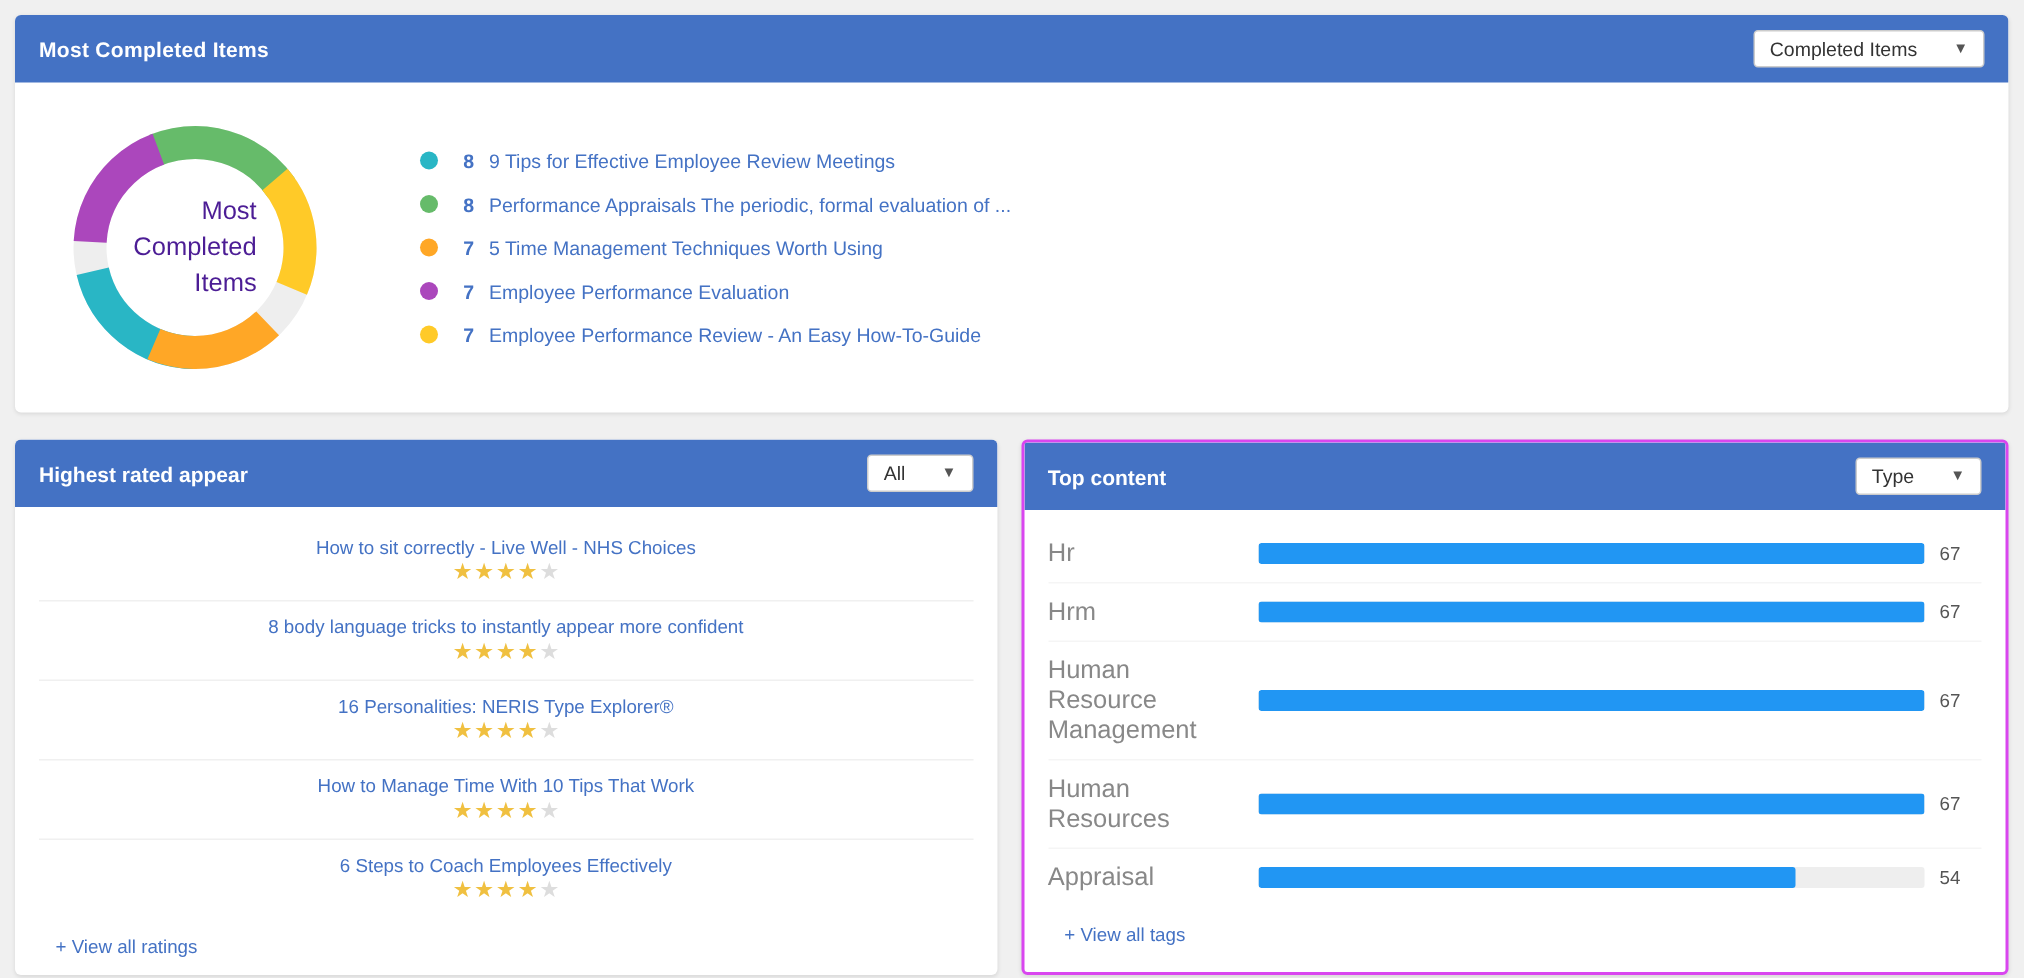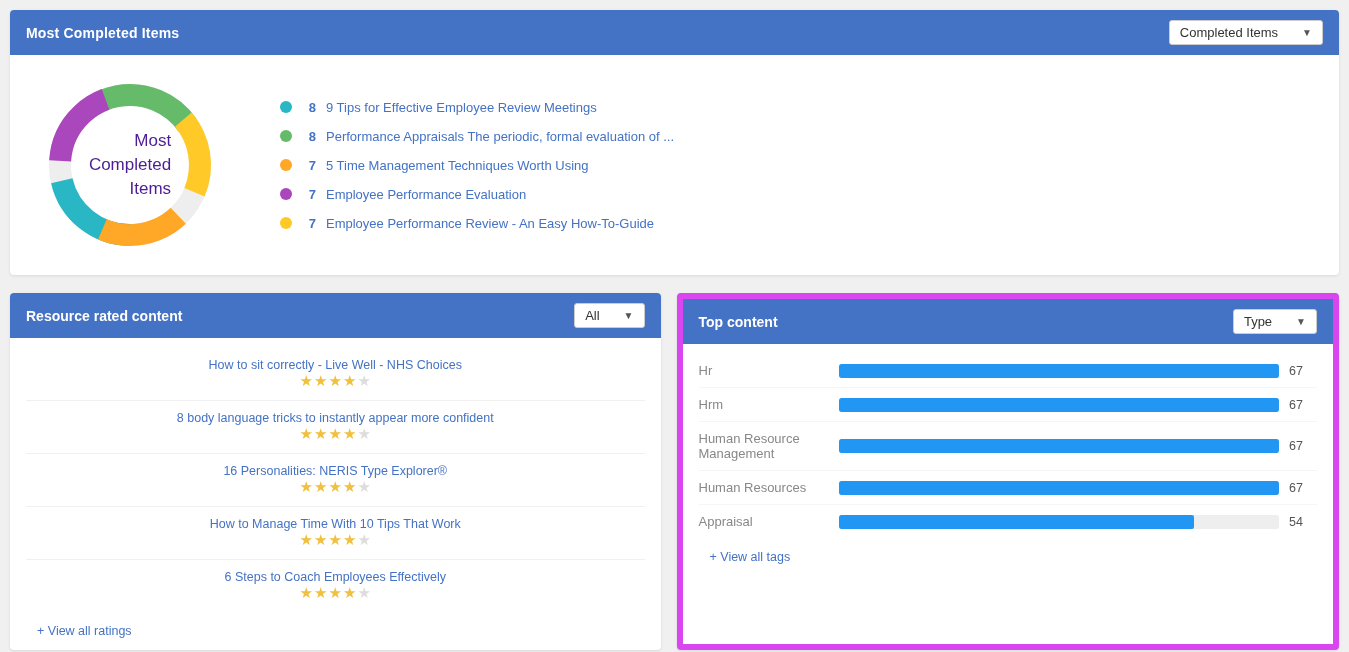--- a/index.html
+++ b/index.html
@@ -112,21 +112,21 @@
       gap: 16px;
     }
     .bottom-card {
       flex: 1;
       background: #fff;
       border-radius: 4px;
       box-shadow: 0 1px 3px rgba(0,0,0,0.1);
       overflow: hidden;
     }
     .bottom-card.highlighted {
-      border: 6px solid #d946ef;
+      border: 2px solid #d946ef;
     }
     .bottom-card-header {
       background: #4472C4;
       color: #fff;
       padding: 10px 16px;
       display: flex;
       align-items: center;
       justify-content: space-between;
     }
     .bottom-card-header h2 {
@@ -177,21 +177,21 @@
       display: flex;
       align-items: center;
       padding: 9px 0;
       gap: 10px;
       border-bottom: 1px solid #f5f5f5;
     }
     .bar-item:last-of-type { border-bottom: none; }
     .bar-label {
       width: 130px;
       flex-shrink: 0;
-      font-size: 13px;
+      font-size: 17px;
       color: #888;
     }
     .bar-track {
       flex: 1;
       height: 14px;
       background: #eee;
       border-radius: 2px;
       overflow: hidden;
     }
     .bar-fill {
@@ -259,21 +259,21 @@
           <a class="legend-label">Employee Performance Review - An Easy How-To-Guide</a>
         </li>
       </ul>
   </div>
 </div>
 
 <div class="bottom-row">
 
   <div class="bottom-card">
     <div class="bottom-card-header">
-      <h2>Resource rated content</h2>
+      <h2>Highest rated appear</h2>
       <button class="dropdown-btn">
         <span>All</span>
         <span class="arrow">▼</span>
       </button>
     </div>
     <div class="bottom-card-body" id="rated-list">
     <div class="rated-item">
           <a class="rated-link">How to sit correctly - Live Well - NHS Choices</a>
           <div class="stars">
             <span class="star">★</span>

